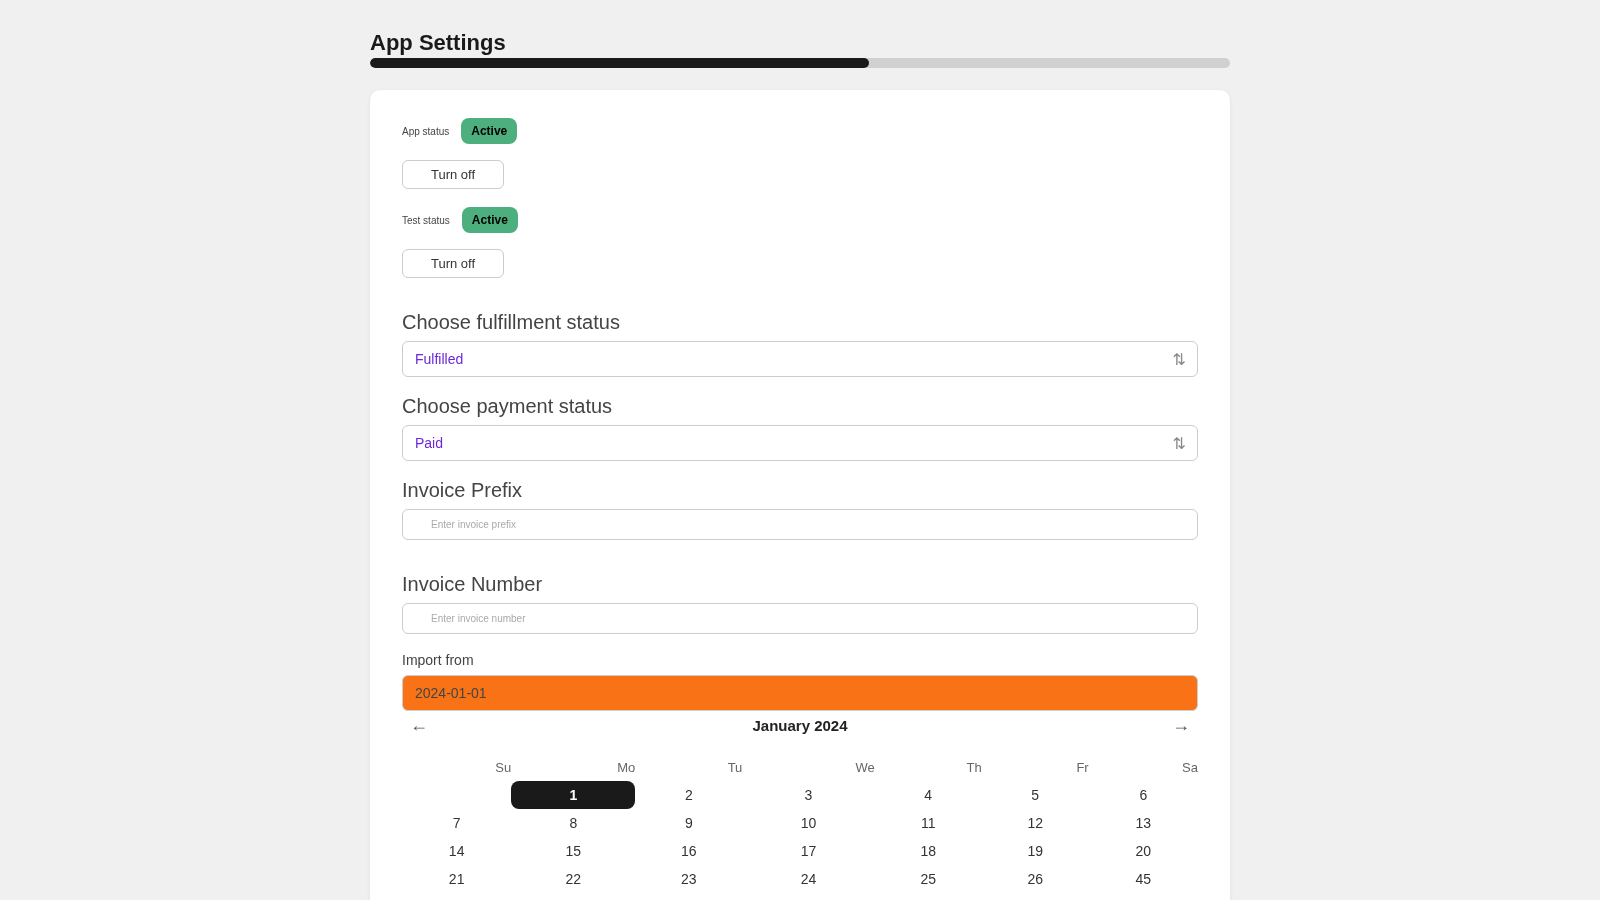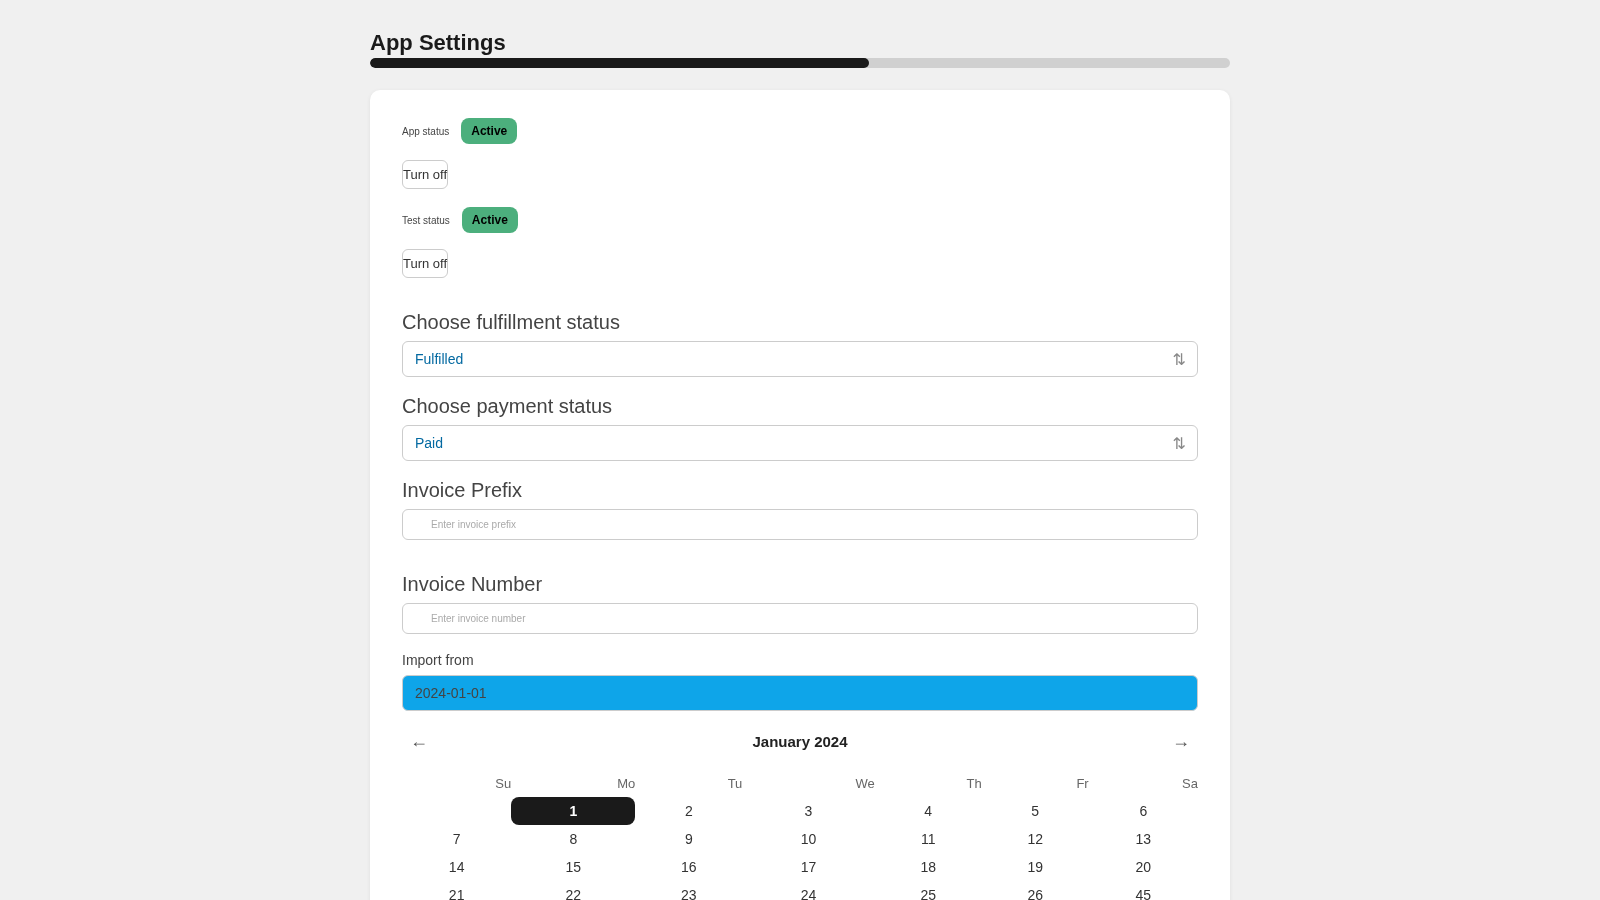--- a/index.html
+++ b/index.html
@@ -58,21 +58,21 @@
       color: #000000;
       font-size: 12px;
       font-weight: 600;
       padding: 6px 10px;
       border-radius: 8px;
     }
     .btn-turn-off {
       border: 1px solid #ccc;
       background: #fff;
       color: #333;
-      padding: 6px 0;
+      padding: 6px 28px;
       border-radius: 6px;
       font-size: 13px;
       cursor: pointer;
       margin-bottom: 18px;
       margin-top: 6px;
     }
     .section-label {
       font-size: 20px;
       color: #444;
       font-weight: 500;
@@ -83,21 +83,21 @@
       position: relative;
       width: 100%;
       margin-bottom: 18px;
     }
     .select-wrapper select {
       width: 100%;
       padding: 9px 36px 9px 12px;
       border: 1px solid #ccc;
       border-radius: 6px;
       font-size: 14px;
-      color: #0369a1;
+      color: #6d28d9;
       background: #fff;
       appearance: none;
       cursor: pointer;
     }
     .select-arrow {
       position: absolute;
       right: 12px;
       top: 50%;
       transform: translateY(-50%);
       pointer-events: none;
@@ -123,22 +123,21 @@
       font-weight: 500;
       margin-bottom: 7px;
     }
     .date-display {
       width: 100%;
       padding: 9px 12px;
       border: 1px solid #ccc;
       border-radius: 6px;
       font-size: 14px;
       color: #444;
-      background: #0ea5e9;
-      margin-bottom: 16px;
+      background: #f97316;
     }
     
     .calendar {
       width: 100%;
     }
     .calendar-header {
       display: flex;
       justify-content: space-between;
       align-items: center;
       margin-bottom: 14px;

